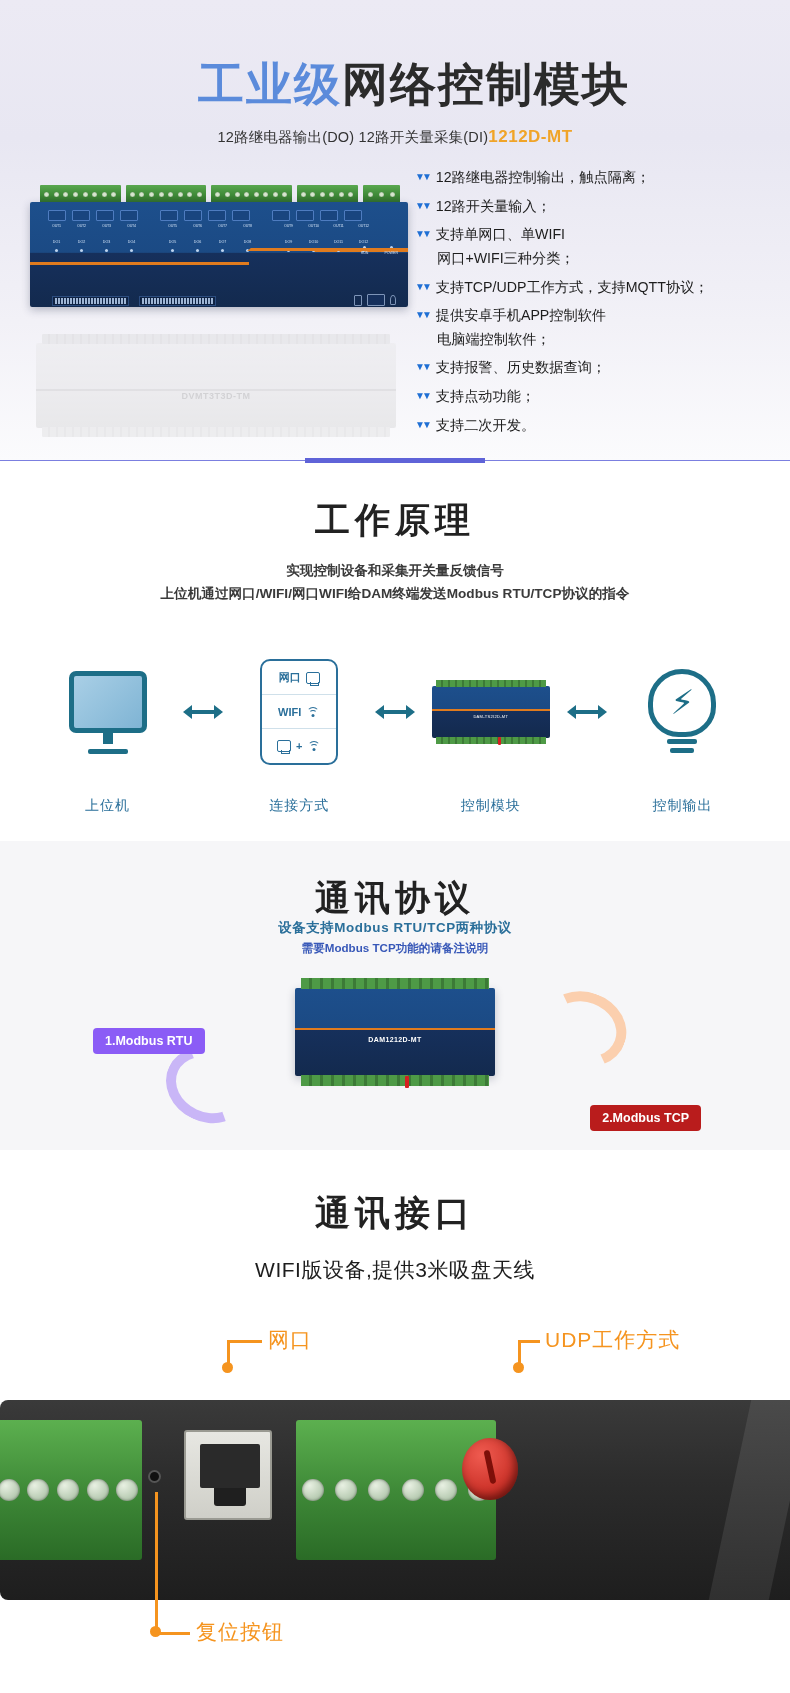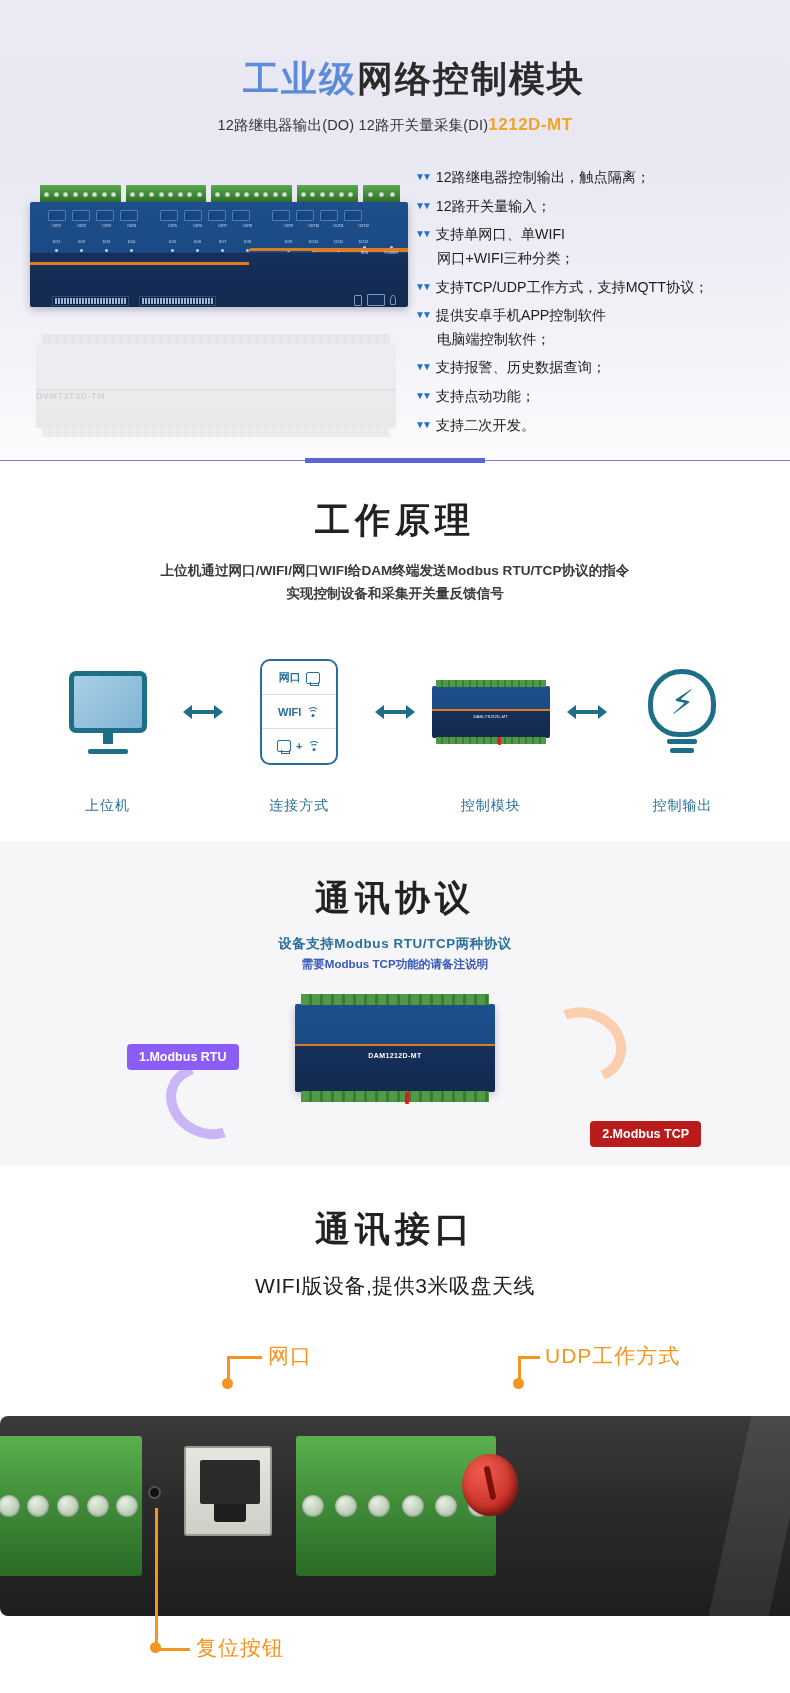--- a/index.html
+++ b/index.html
@@ -16,21 +16,21 @@
   .hero {
     position: relative;
     width: 790px;
     height: 460px;
     background: linear-gradient(180deg, #eceaf4 0%, #e8e7f2 30%, #f2f1f7 70%, #fbfbfd 100%);
     overflow: hidden;
   }
   .hero-title {
     text-align: center;
     padding-top: 58px;
-    font-size: 36px;
+    font-size: 46px;
     font-weight: bold;
     letter-spacing: 2px;
     line-height: 1.15;
     white-space: nowrap;
     padding-left: 38px;
   }
   .hero-title .blue { color: #5b8bdb; }
   .hero-title .dark { color: #2b2b2b; }
   .hero-sub {
     text-align: center;
@@ -144,21 +144,21 @@
   }
   .ghost-body {
     position:absolute; inset:0;
     background: linear-gradient(180deg,#dfe3ea 0%, #cfd5df 50%, #b9c0cc 100%);
     border-radius:2px;
   }
   .ghost-body::before{
     content:""; position:absolute; left:0; top:46px; width:100%; height:2px; background:#e0a06a;
   }
   .ghost-text {
-    position:absolute; left:0; right:0; top:48px; text-align:left;
+    position:absolute; left:0; right:0; top:48px; text-align:center;
     font-size:9px; color:#6f7785; font-weight:bold; letter-spacing:.5px;
   }
   .ghost-term {
     position:absolute; left:6px; right:6px; top:-9px; height:10px;
     background: repeating-linear-gradient(90deg,#c9d2c6 0 6px,#b7c2b4 6px 8px);
     border-radius:1px;
   }
   .ghost-term.b { top:auto; bottom:-9px; }
 
   
@@ -354,21 +354,21 @@
     width: 125px; text-align:center;
     font-size: 14px; color:#2a6f9a; letter-spacing:1px;
   }
   .flow-labels .spacer { width:46px; }
 
   
   .sec-gray {
     width: 790px; background: #f6f6f8; padding: 36px 0 30px; text-align:center;
   }
   .proto-desc1 {
-    margin-top: 16px; font-size: 13.4px; color: #2a6f9a; letter-spacing:.6px; font-weight:bold;
+    font-size: 13.4px; color: #2a6f9a; letter-spacing:.6px; font-weight:bold;
   }
   .proto-desc2 {
     margin-top: 4px; font-size: 11.6px; color: #3858b8; font-weight:bold;
   }
   .proto-stage {
     position: relative; width: 700px; height: 150px; margin: 14px auto 0;
   }
   .proto-mod {
     position:absolute; left:50%; top:18px; transform:translateX(-50%);
     width: 200px; height: 88px;
@@ -385,21 +385,21 @@
   .proto-mod .plabel {
     position:absolute; left:0; right:0; top:48px; text-align:center; color:#fff;
     font-size:7px; letter-spacing:.4px; font-weight:bold;
   }
   .proto-mod .mred { position:absolute; left:55%; bottom:-12px; width:4px;height:12px;background:#d42020;border-radius:1px; }
 
   .badge {
     position:absolute; padding:6px 12px; border-radius:4px;
     font-size:12.5px; color:#fff; font-weight:bold; white-space:nowrap;
   }
-  .badge-rtu { left: 48px; top: 58px; background:#8b5cf6;margin-left:34px; }
+  .badge-rtu { left: 48px; top: 58px; background:#8b5cf6; }
   .badge-tcp { right: 44px; top: 135px; background:#b91c1c; }
   .curve-left, .curve-right {
     position:absolute; width:86px; height:74px; border-radius:50%;
     border:10px solid transparent;
   }
   .curve-left {
     left: 120px; top: 78px;
     border-left-color:#c9b6f7; border-bottom-color:#c9b6f7;
     transform: rotate(25deg);
   }
@@ -735,22 +735,22 @@
       <span>支持二次开发。</span>
     </div>
   </div>
 </div>
 
 <div class="sec-divider"></div>
 
 <div class="section">
   <div class="sec-title">工作原理</div>
   <div class="sec-desc">
+    <div>实现控制设备和采集开关量反馈信号</div>
     <div>上位机通过网口/WIFI/网口WIFI给DAM终端发送Modbus RTU/TCP协议的指令</div>
-    <div>实现控制设备和采集开关量反馈信号</div>
   </div>
 
   <div class="flow">
     <div class="flow-node">
       <div class="monitor"></div>
       <div class="monitor-base"></div>
     </div>
 
     <div class="flow-arrow">
       <div class="arrow-dbl">

